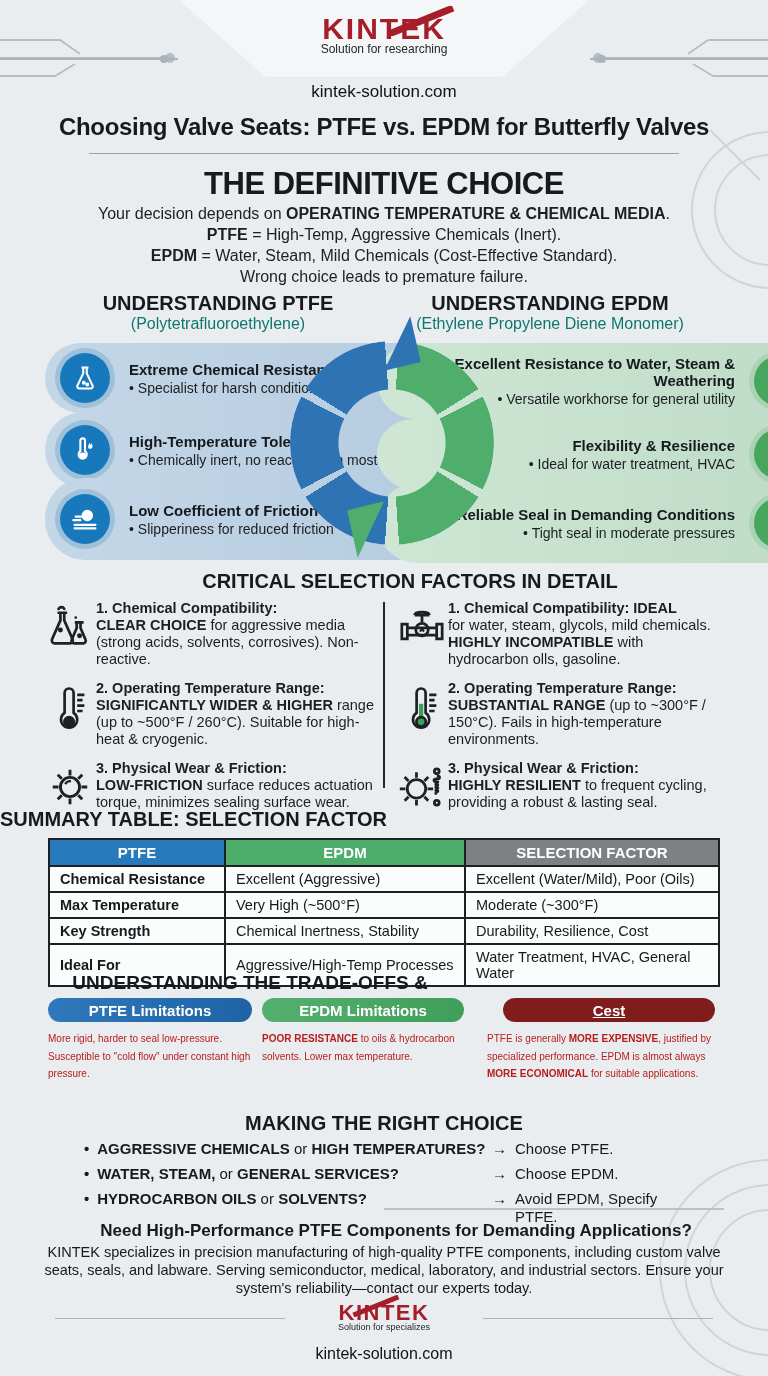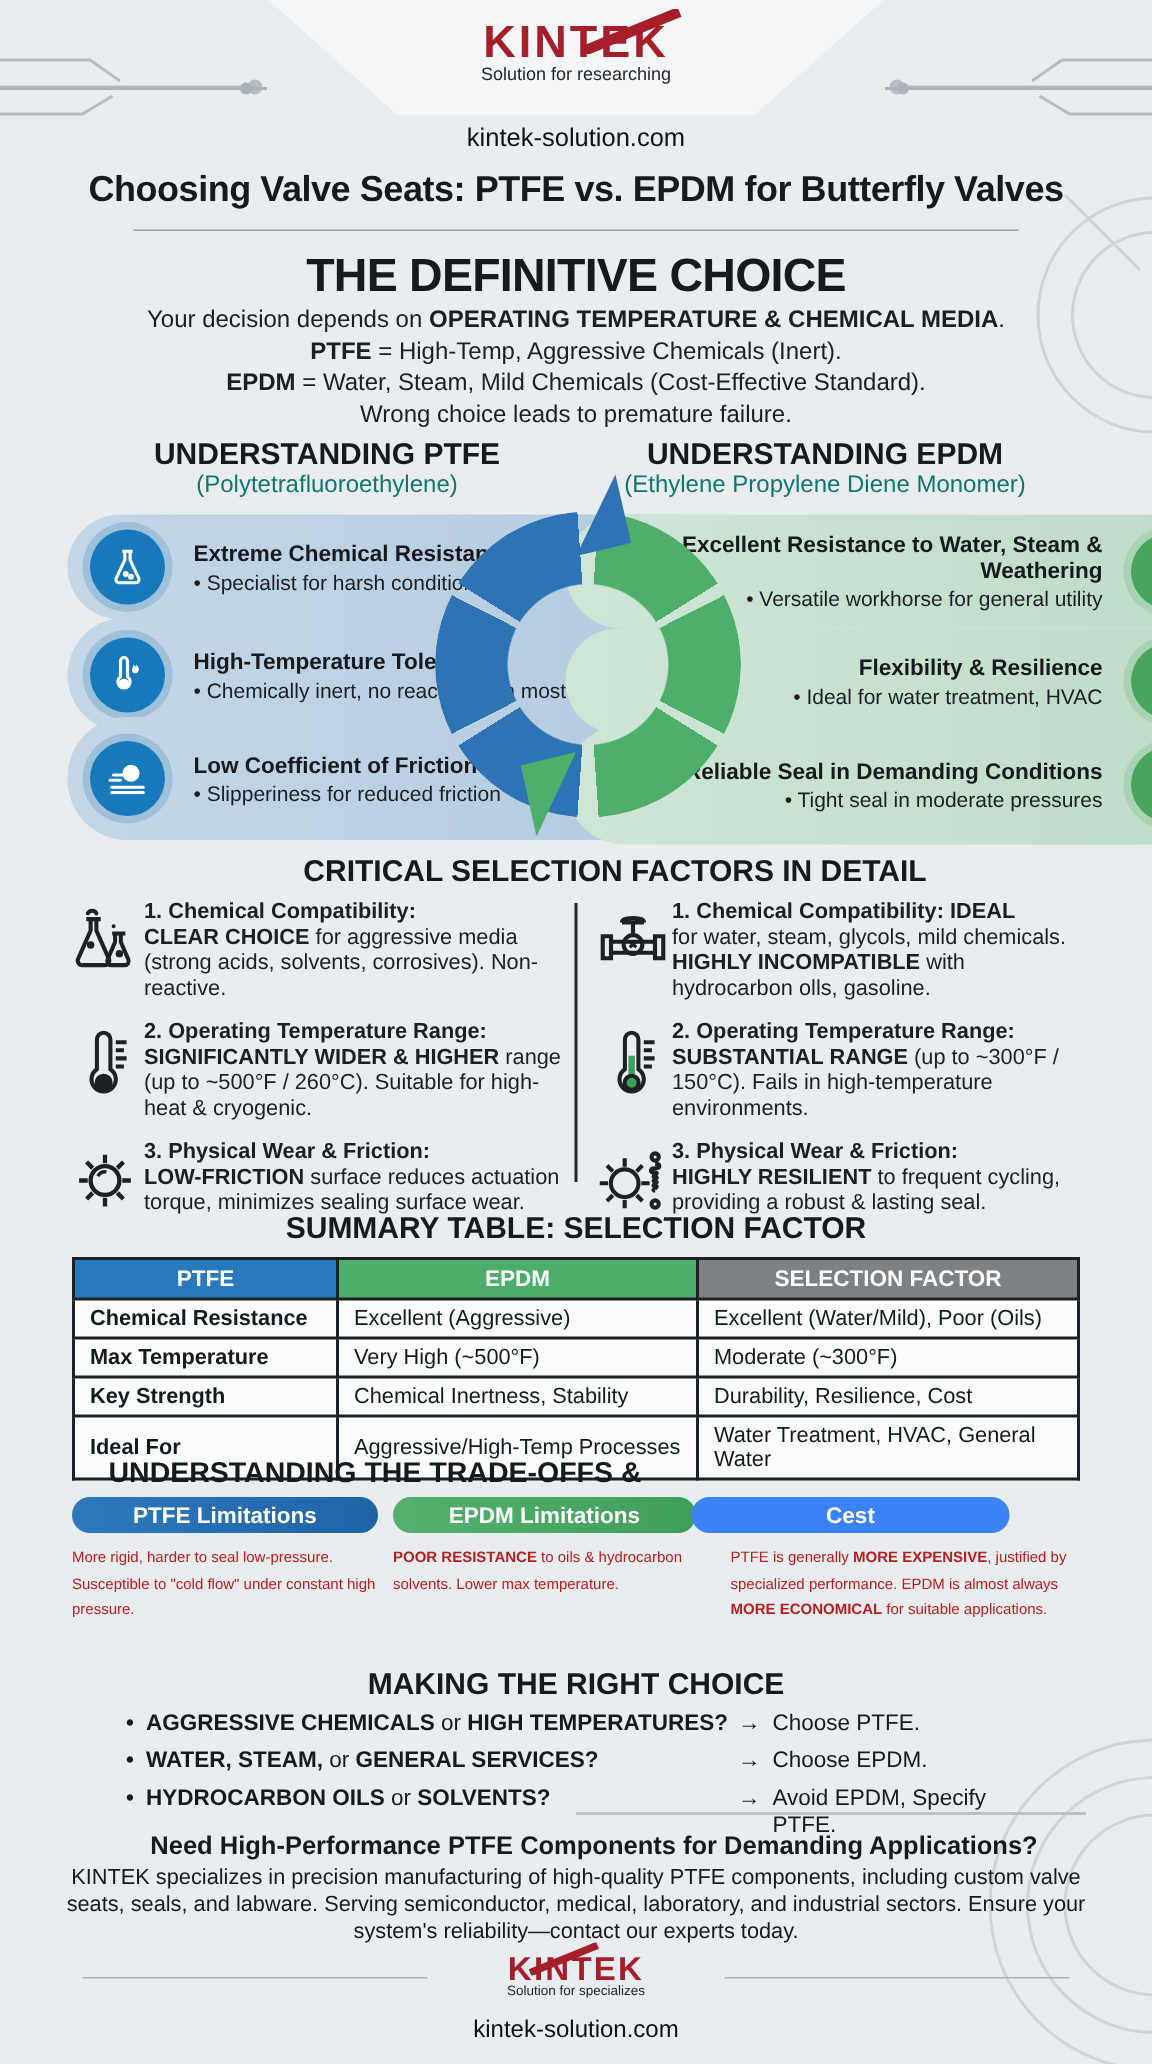--- a/index.html
+++ b/index.html
@@ -62,37 +62,37 @@
   .fact-h{position:absolute;left:0;top:570px;width:100%;text-align:center;font-size:20px;font-weight:800;margin-left:26px;}
   .fcol{position:absolute;top:600px;width:332px;}
   .fcol.left{left:44px;} .fcol.right{left:396px;width:330px;}
   .fitem{display:flex;margin-bottom:12px;}
   .fic{flex:0 0 52px;display:flex;align-items:flex-start;justify-content:center;padding-top:4px;}
   .ftx{font-size:14.5px;line-height:17px;color:#1b1e22;}
   .ftx .t{font-weight:800;}
   .vdiv{position:absolute;left:383px;top:602px;width:2px;height:186px;background:#23262a;}
 
   
-  .tbl-h{position:absolute;left:0;top:808px;width:100%;text-align:center;font-size:20px;font-weight:800;}
+  .tbl-h{position:absolute;left:0;top:808px;width:100%;text-align:left;font-size:20px;font-weight:800;}
   table.sum{position:absolute;left:48px;top:838px;width:672px;border-collapse:collapse;font-size:14.5px;}
   table.sum th{color:#fff;font-weight:800;font-size:15px;padding:4px 6px;border:2px solid #1d2024;}
   table.sum td{background:#fbfcfc;padding:4px 10px;border:2px solid #1d2024;line-height:16px;}
   table.sum td.lbl{font-weight:800;}
   .th-ptfe{background:#2979bd;width:162px;}
   .th-epdm{background:#4cae6a;width:226px;}
   .th-sel{background:#7e8184;}
 
   
   .to-h{position:absolute;left:30px;top:972px;width:440px;text-align:center;font-size:19px;font-weight:800;}
   .cost-h{position:absolute;left:478px;top:972px;width:252px;text-align:center;font-size:19px;font-weight:800;}
   .cap{position:absolute;top:998px;height:24px;border-radius:12px;color:#fff;font-weight:800;font-size:15px;
        display:flex;align-items:center;justify-content:center;}
   .cap-ptfe{left:48px;width:204px;background:linear-gradient(90deg,#2e79bb,#1f63a5);}
   .cap-epdm{left:262px;width:202px;background:linear-gradient(90deg,#55b06f,#3f9e59);}
-  .cap-cost{left:461px;width:212px;background:#3b82f6;}
+  .cap-cost{left:503px;width:212px;background:#7f1d1d;text-decoration:underline;}
   .to-txt{position:absolute;top:1030px;font-size:10px;line-height:17.5px;color:#b91c1c;}
   .to-ptfe{left:48px;width:208px;}
   .to-epdm{left:262px;width:204px;}
   .to-cost{left:487px;width:234px;}
 
   
   .ch-h{position:absolute;left:0;top:1112px;width:100%;text-align:center;font-size:20px;font-weight:800;}
   .ch-list{position:absolute;left:84px;top:1140px;width:616px;font-size:15px;}
   .ch-row{display:flex;margin-bottom:7px;line-height:18px;}
   .ch-q{flex:0 0 408px;font-weight:800;}

